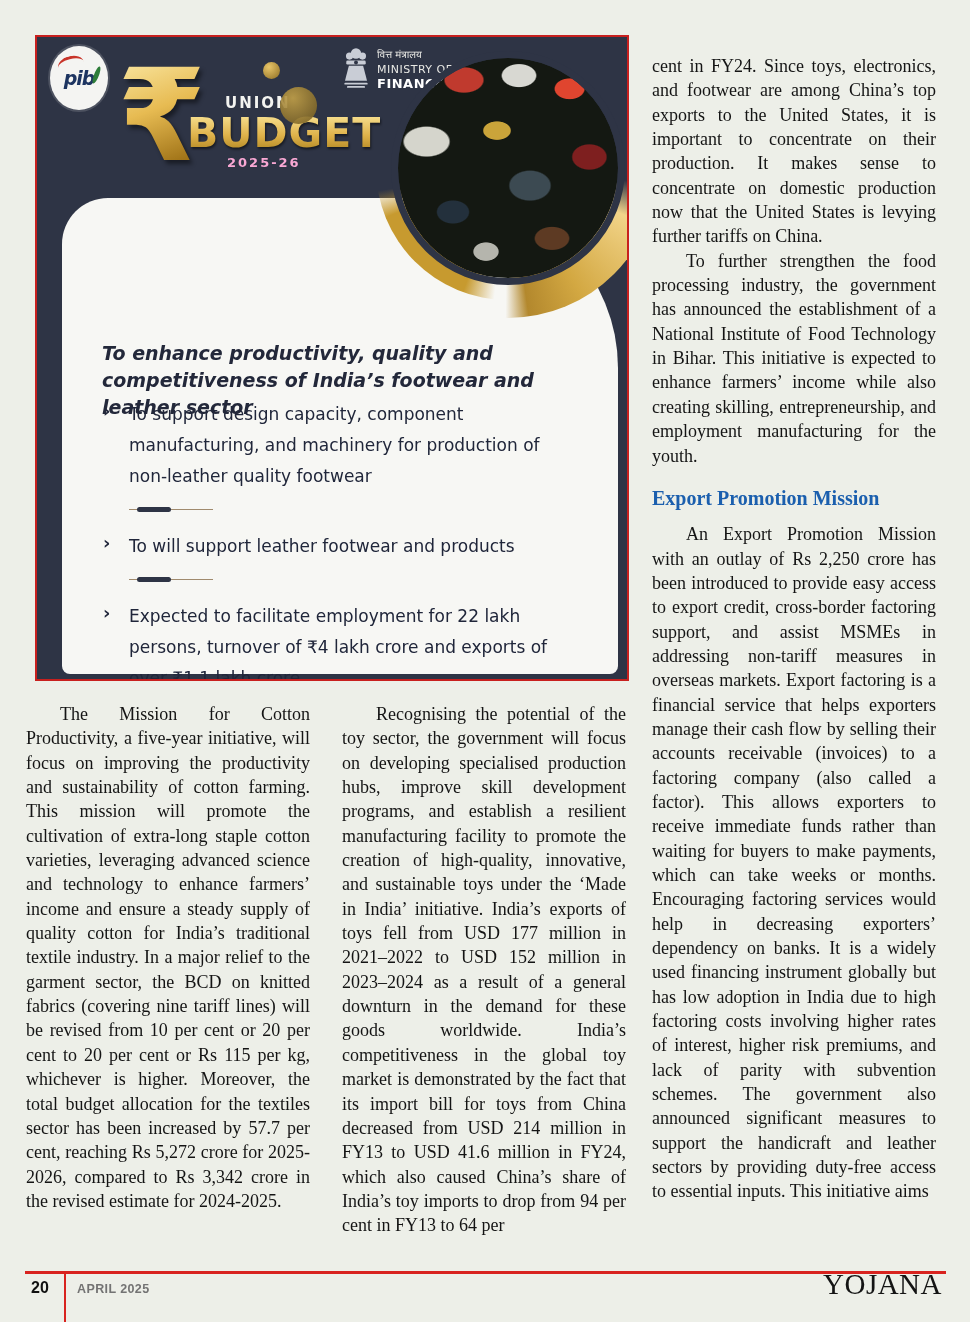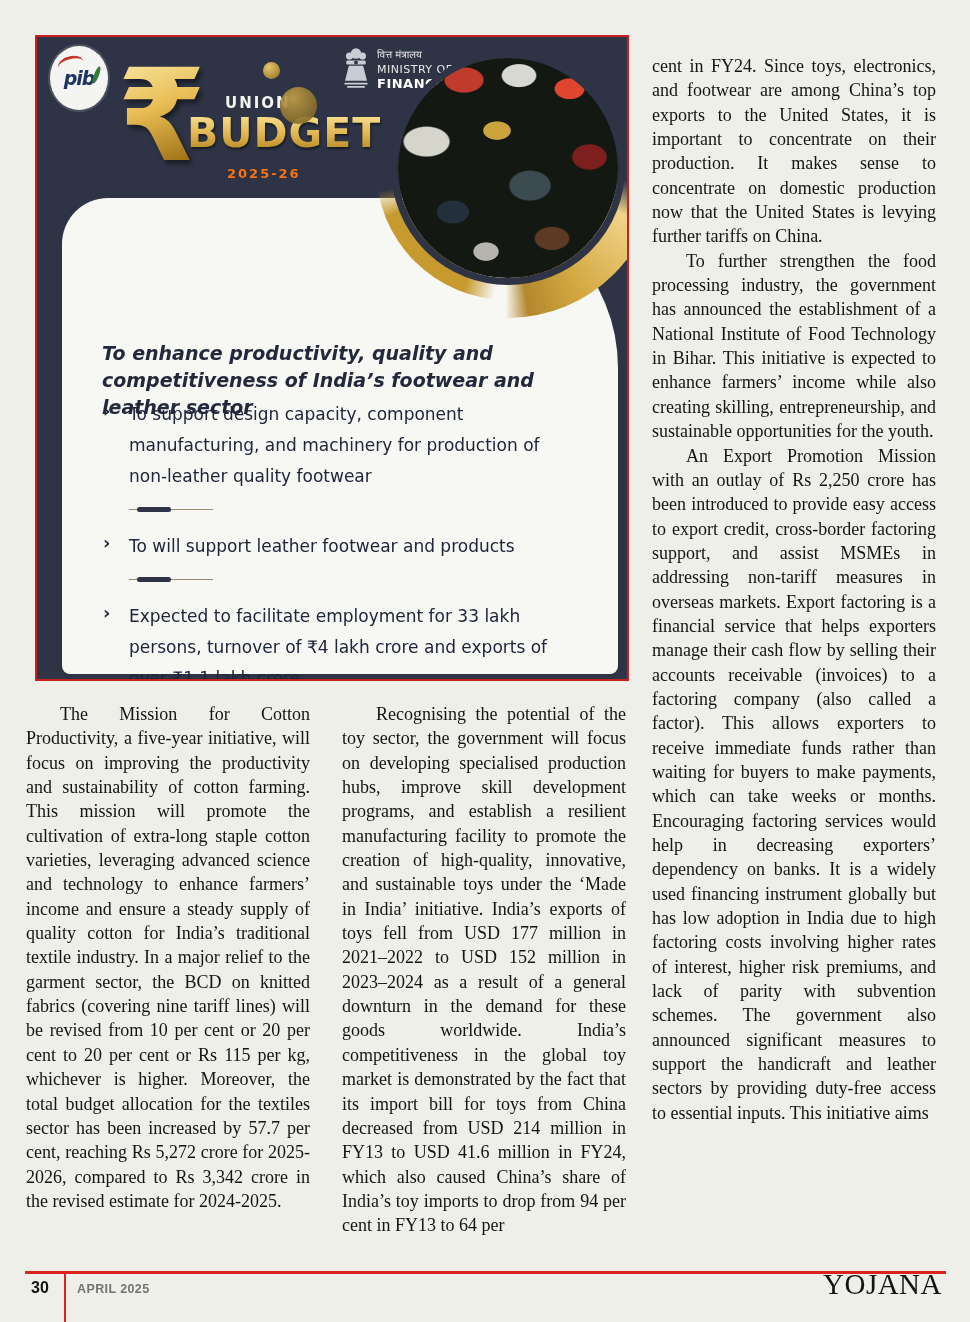--- a/index.html
+++ b/index.html
@@ -30,21 +30,21 @@
     -webkit-background-clip:text;background-clip:text;color:transparent;
     text-shadow:0 0 0 transparent;filter:drop-shadow(3px 4px 2px rgba(0,0,0,.45));
   }
   .union-label{position:absolute;left:188px;top:57px;color:#f3f3f0;font-size:15px;font-weight:bold;letter-spacing:2px;}
   .budget-label{
     position:absolute;left:150px;top:72px;font-size:41px;font-weight:bold;letter-spacing:1px;
     background:linear-gradient(180deg,#f6dd8c 15%,#dfb24a 55%,#a97f1c 95%);
     -webkit-background-clip:text;background-clip:text;color:transparent;
     filter:drop-shadow(1px 2px 1px rgba(0,0,0,.5));
   }
-  .budget-year{position:absolute;left:190px;top:129px;color:#f97316;font-size:13px;font-weight:bold;letter-spacing:2px;}
+  .budget-year{position:absolute;left:190px;top:118px;color:#f9a8d4;font-size:13px;font-weight:bold;letter-spacing:2px;}
   .gold-dot-sm{position:absolute;left:226px;top:25px;width:17px;height:17px;border-radius:50%;
     background:radial-gradient(circle at 35% 30%,#e8c569,#8d6d22);}
   .gold-dot-lg{position:absolute;left:243px;top:50px;width:37px;height:37px;border-radius:50%;
     background:radial-gradient(circle at 35% 30%,#c3a148,#6d5720);opacity:.9;}
 
   .ministry{position:absolute;left:306px;top:10px;display:flex;gap:8px;align-items:flex-start;}
   .ministry .emblem{flex:0 0 auto;}
   .ministry .m-hindi{font-size:10px;color:#e8e8e4;margin-bottom:2px;}
   .ministry .m-l1{font-size:11px;color:#e8e8e4;letter-spacing:.5px;}
   .ministry .m-l2{font-size:13px;color:#ffffff;font-weight:bold;letter-spacing:.5px;}
@@ -168,38 +168,39 @@
         <span class="b-text">To support  design capacity, component manufacturing, and machinery for production of non-leather quality footwear</span>
       </div>
       <div class="divider"></div>
       <div class="bullet">
         <span class="marker">›</span>
         <span class="b-text">To will support leather footwear and products</span>
       </div>
       <div class="divider"></div>
       <div class="bullet">
         <span class="marker">›</span>
-        <span class="b-text">Expected to facilitate employment for 33 lakh persons, turnover of ₹4 lakh crore and exports of over ₹1.1 lakh crore</span>
+        <span class="b-text">Expected to facilitate employment for 22 lakh persons, turnover of ₹4 lakh crore and exports of over ₹1.1 lakh crore</span>
       </div>
     </div>
   </div>
 
   <div class="col col-1">
     <p>The Mission for Cotton Productivity, a five-year initiative, will focus on improving the productivity and sustainability of cotton farming. This mission will promote the cultivation of extra-long staple cotton varieties, leveraging advanced science and technology to enhance farmers’ income and ensure a steady supply of quality cotton for India’s traditional textile industry. In a major relief to the garment sector, the BCD on knitted fabrics (covering nine tariff lines) will be revised from 10 per cent or 20 per cent to 20 per cent or Rs 115 per kg, whichever is higher. Moreover, the total budget allocation for the textiles sector has been increased by 57.7 per cent, reaching Rs 5,272 crore for 2025-2026, compared to Rs 3,342 crore in the revised estimate for 2024-2025.</p>
   </div>
 
   <div class="col col-2">
     <p>Recognising the potential of the toy sector, the government will focus on developing specialised production hubs, improve skill development programs, and establish a resilient manufacturing facility to promote the creation of high-quality, innovative, and sustainable toys under the ‘Made in India’ initiative. India’s exports of toys fell from USD 177 million in 2021–2022 to USD 152 million in 2023–2024 as a result of a general downturn in the demand for these goods worldwide. India’s competitiveness in the global toy market is demonstrated by the fact that its import bill for toys from China decreased from USD 214 million in FY13 to USD 41.6 million in FY24, which also caused China’s share of India’s toy imports to drop from 94 per cent in FY13 to 64 per</p>
   </div>
 
   <div class="col col-3">
     <p class="noindent">cent in FY24. Since toys, electronics, and footwear are among China’s top exports to the United States, it is important to concentrate on their production. It makes sense to concentrate on domestic production now that the United States is levying further tariffs on China.</p>
-    <p>To further strengthen the food processing industry, the government has announced the establishment of a National Institute of Food Technology in Bihar. This initiative is expected to enhance farmers’ income while also creating skilling, entrepreneurship, and sustainable opportunities for the youth.</p>
+    <p>To further strengthen the food processing industry, the government has announced the establishment of a National Institute of Food Technology in Bihar. This initiative is expected to enhance farmers’ income while also creating skilling, entrepreneurship, and employment manufacturing for the youth.</p>
+    <div class="col-heading">Export Promotion Mission</div>
     <p>An Export Promotion Mission with an outlay of Rs 2,250 crore has been introduced to provide easy access to export credit, cross-border factoring support, and assist MSMEs in addressing non-tariff measures in overseas markets. Export factoring is a financial service that helps exporters manage their cash flow by selling their accounts receivable (invoices) to a factoring company (also called a factor). This allows exporters to receive immediate funds rather than waiting for buyers to make payments, which can take weeks or months. Encouraging factoring services would help in decreasing exporters’ dependency on banks. It is a widely used financing instrument globally but has low adoption in India due to high factoring costs involving higher rates of interest, higher risk premiums, and lack of parity with subvention schemes. The government also announced significant measures to support the handicraft and leather sectors by providing duty-free access to essential inputs. This initiative aims</p>
   </div>
 
   <div class="footer-rule"></div>
-  <div class="footer-pagenum">30</div>
+  <div class="footer-pagenum">20</div>
   <div class="footer-vline"></div>
   <div class="footer-issue">APRIL 2025</div>
   <div class="footer-magazine">YOJANA</div>
 
 </div>
 
 </body></html>

